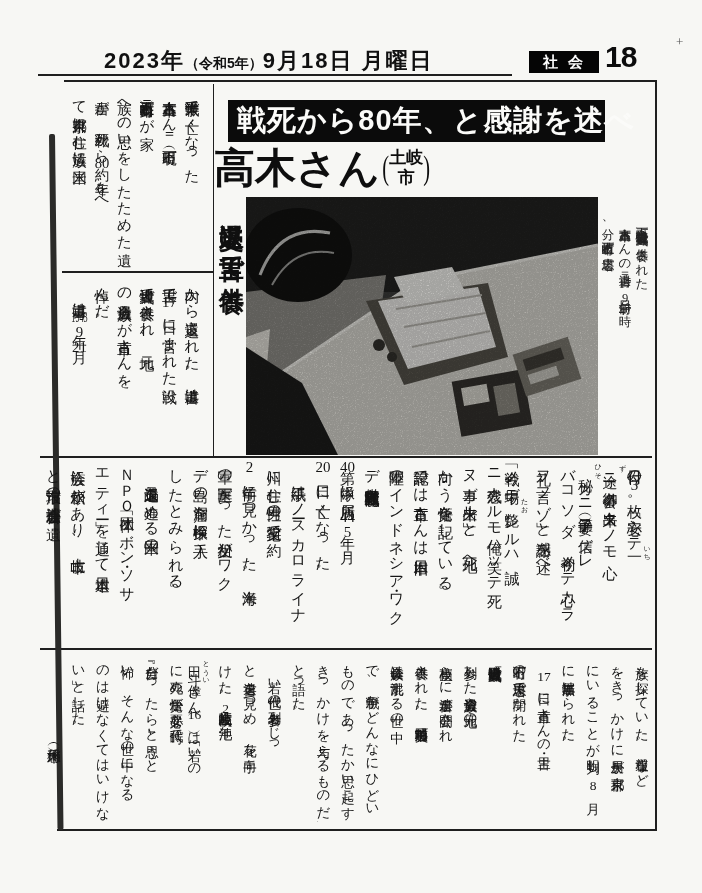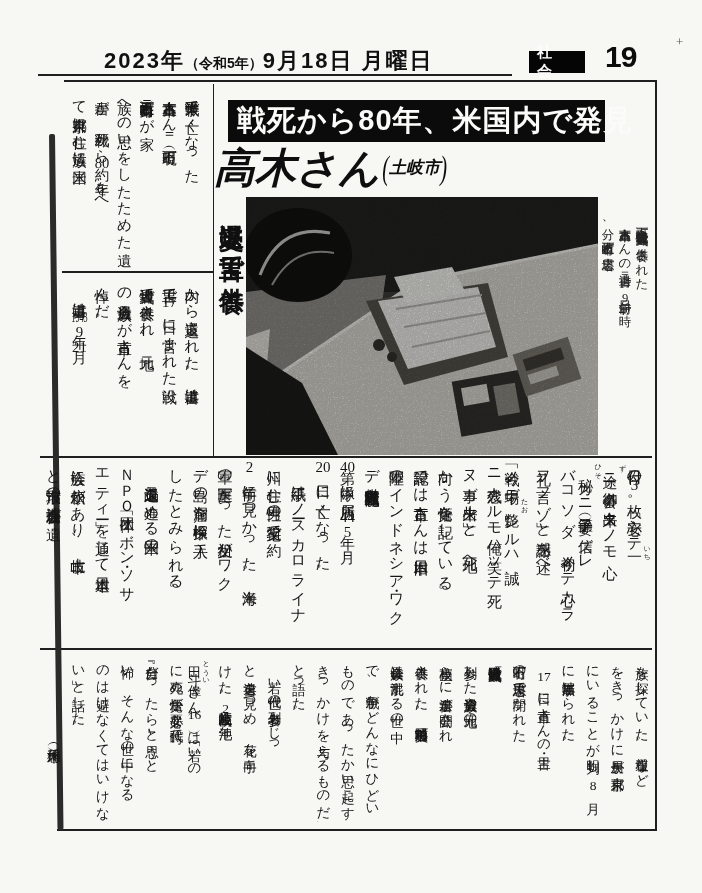--- a/index.html
+++ b/index.html
@@ -4,34 +4,34 @@
 <style>
   html,body{margin:0;padding:0;background:#e8e8e6;}
   #page{position:relative;width:702px;height:893px;background:#f7f7f4;overflow:hidden;
         font-family:"Liberation Serif","DejaVu Serif",serif;color:#161616;}
   .hline,.vline{position:absolute;background:#1f1f1f;}
   .bar{position:absolute;background:#2b2b29;border-radius:2px;}
   
   #dateline{position:absolute;left:104px;top:46px;font-family:"Liberation Sans","DejaVu Sans",sans-serif;
             font-weight:bold;font-size:22px;letter-spacing:2px;color:#111;white-space:nowrap;}
   #dateline .era{font-size:14px;letter-spacing:0;margin-top:8px;}
-  #badge{position:absolute;left:529px;top:51px;width:56px;height:22px;background:#050505;color:#fdfdfd;
+  #badge{position:absolute;left:529px;top:51px;width:70px;height:22px;background:#050505;color:#fdfdfd;
          font-family:"Liberation Sans","DejaVu Sans",sans-serif;font-weight:bold;font-size:15px;
          display:flex;align-items:center;justify-content:center;letter-spacing:10px;padding-left:8px;box-sizing:border-box;}
   #pagenum{position:absolute;left:605px;top:40px;font-family:"Liberation Sans","DejaVu Sans",sans-serif;
            font-weight:bold;font-size:30px;letter-spacing:-1px;color:#0c0c0c;}
   #regmark{position:absolute;left:676px;top:34px;font-size:13px;color:#555;}
   
   #hl1{position:absolute;left:228px;top:100px;width:377px;height:42px;background:#0b0b0b;color:#fbfbf9;
        font-family:"Liberation Sans","DejaVu Sans",sans-serif;font-weight:bold;font-size:29px;
        display:flex;align-items:center;padding-left:9px;letter-spacing:1px;box-sizing:border-box;white-space:nowrap;}
   #hl2{position:absolute;left:214px;top:142px;height:52px;display:flex;align-items:center;
-       font-weight:bold;font-size:41px;letter-spacing:0px;color:#0e0e0e;white-space:nowrap;font-style:italic;}
+       font-weight:bold;font-size:41px;letter-spacing:0px;color:#0e0e0e;white-space:nowrap;}
   #hl2 .paren{font-size:34px;font-weight:normal;transform:scaleX(.6);}
-  #hl2 .stack{display:inline-flex;flex-direction:row;align-items:center;font-size:17px;line-height:1.15;
+  #hl2 .stack{display:inline-flex;flex-direction:column;align-items:center;font-size:17px;line-height:1.15;
               font-weight:bold;margin:4px -2px;}
   
   .vsec{position:absolute;display:flex;flex-direction:row-reverse;justify-content:flex-start;}
   .vcol{writing-mode:vertical-rl;text-orientation:upright;flex:0 0 auto;overflow:hidden;}
   .tcy{text-combine-upright:all;}
   ruby rt{font-size:7px;letter-spacing:0;}
   #intro1{left:66px;top:90px;height:181px;}
   #intro1 .vcol{width:22.5px;font-size:14.5px;letter-spacing:0.3px;}
   #intro2{left:66px;top:277px;height:182px;}
   #intro2 .vcol{width:22.5px;font-size:14.8px;letter-spacing:0.2px;}
@@ -45,34 +45,34 @@
            font-weight:bold;font-size:25px;letter-spacing:1px;color:#101010;}
   #photo{position:absolute;left:246px;top:197px;width:352px;height:258px;}
 </style>
 </head>
 <body>
 
 <div id="page">
 
   <div id="dateline"><span>2023年</span><span class="era">（令和5年）</span><span>9月18日 月曜日</span></div>
   <div id="badge">社会</div>
-  <div id="pagenum">19</div>
+  <div id="pagenum">18</div>
   <div id="regmark">+</div>
   <div class="hline" style="left:38px;top:74px;width:474px;height:2px;"></div>
 
   <div class="hline" style="left:64px;top:80px;width:592px;height:1.5px;"></div>
   <div class="vline" style="left:655px;top:80px;width:1.5px;height:750px;"></div>
   <div class="hline" style="left:57px;top:829px;width:600px;height:2px;"></div>
   <div class="vline" style="left:213px;top:84px;width:1px;height:372px;"></div>
   <div class="hline" style="left:62px;top:271px;width:152px;height:1.5px;"></div>
   <div class="hline" style="left:40px;top:456px;width:612px;height:1.5px;"></div>
   <div class="hline" style="left:40px;top:648px;width:612px;height:1.5px;"></div>
   <div class="bar" style="left:49px;top:134px;width:6px;height:696px;transform:rotate(-0.7deg);transform-origin:top center;"></div>
 
-  <div id="hl1">戦死から80年、米国内で発見</div>
+  <div id="hl1">戦死から80年、と感謝を述べ</div>
   <div id="hl2">
     <span>高木さん</span>
       <span class="paren">(</span>
       <span class="stack">
         <span>土岐</span>
         <span>市</span>
       </span>
       <span class="paren">)</span>
   </div>
 

